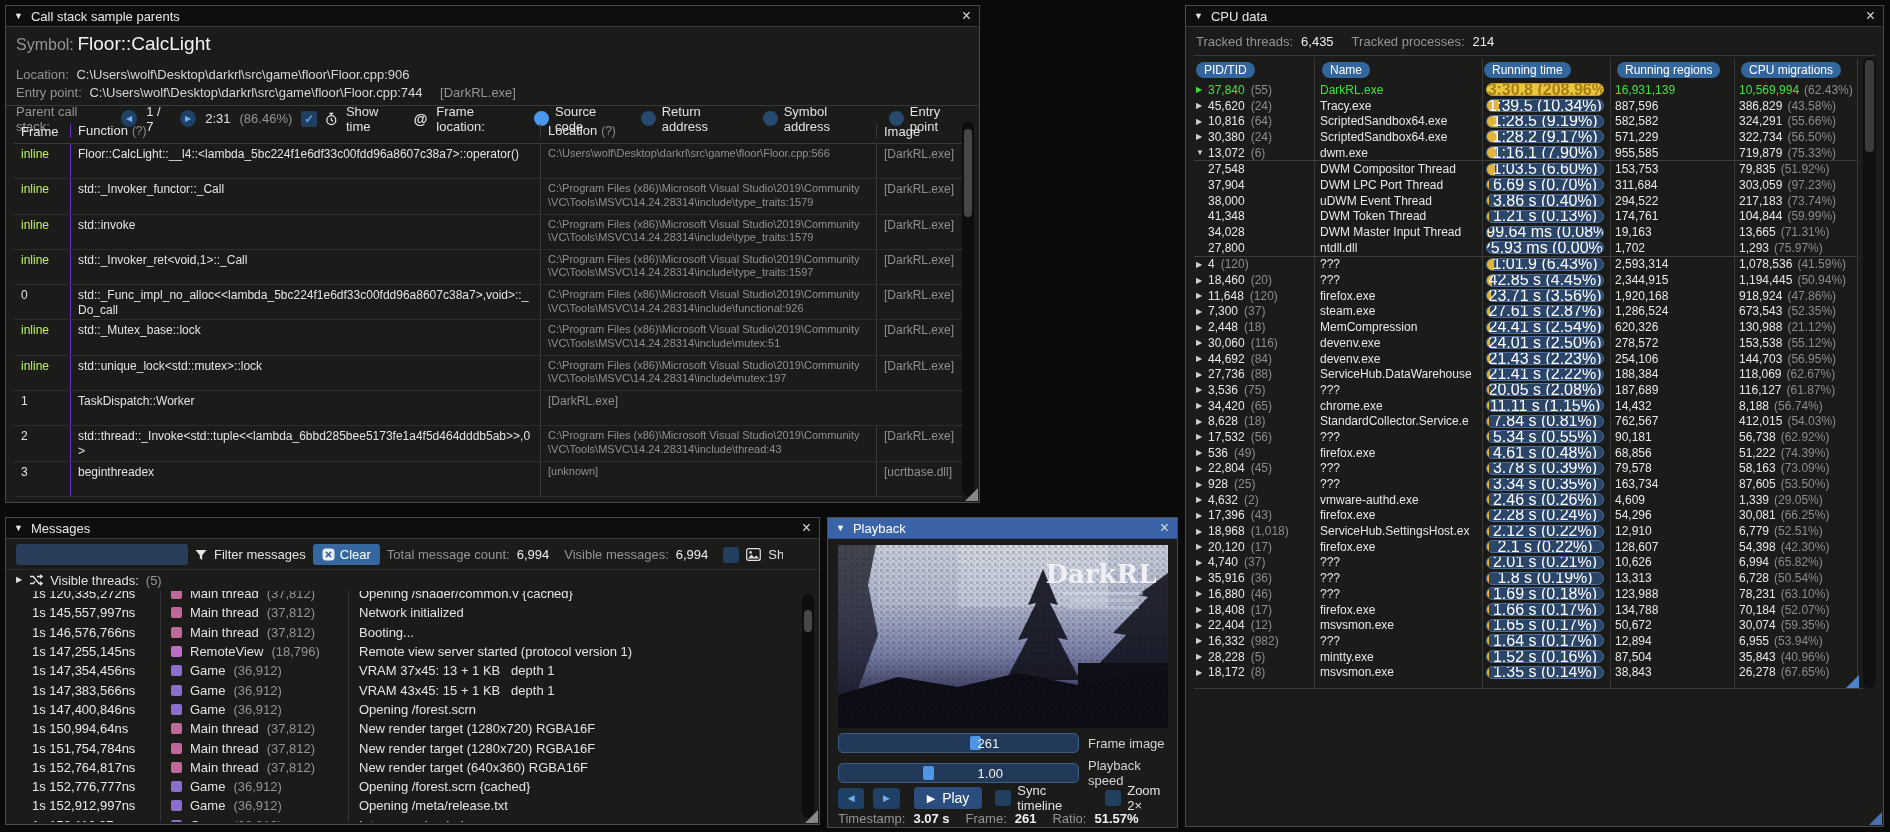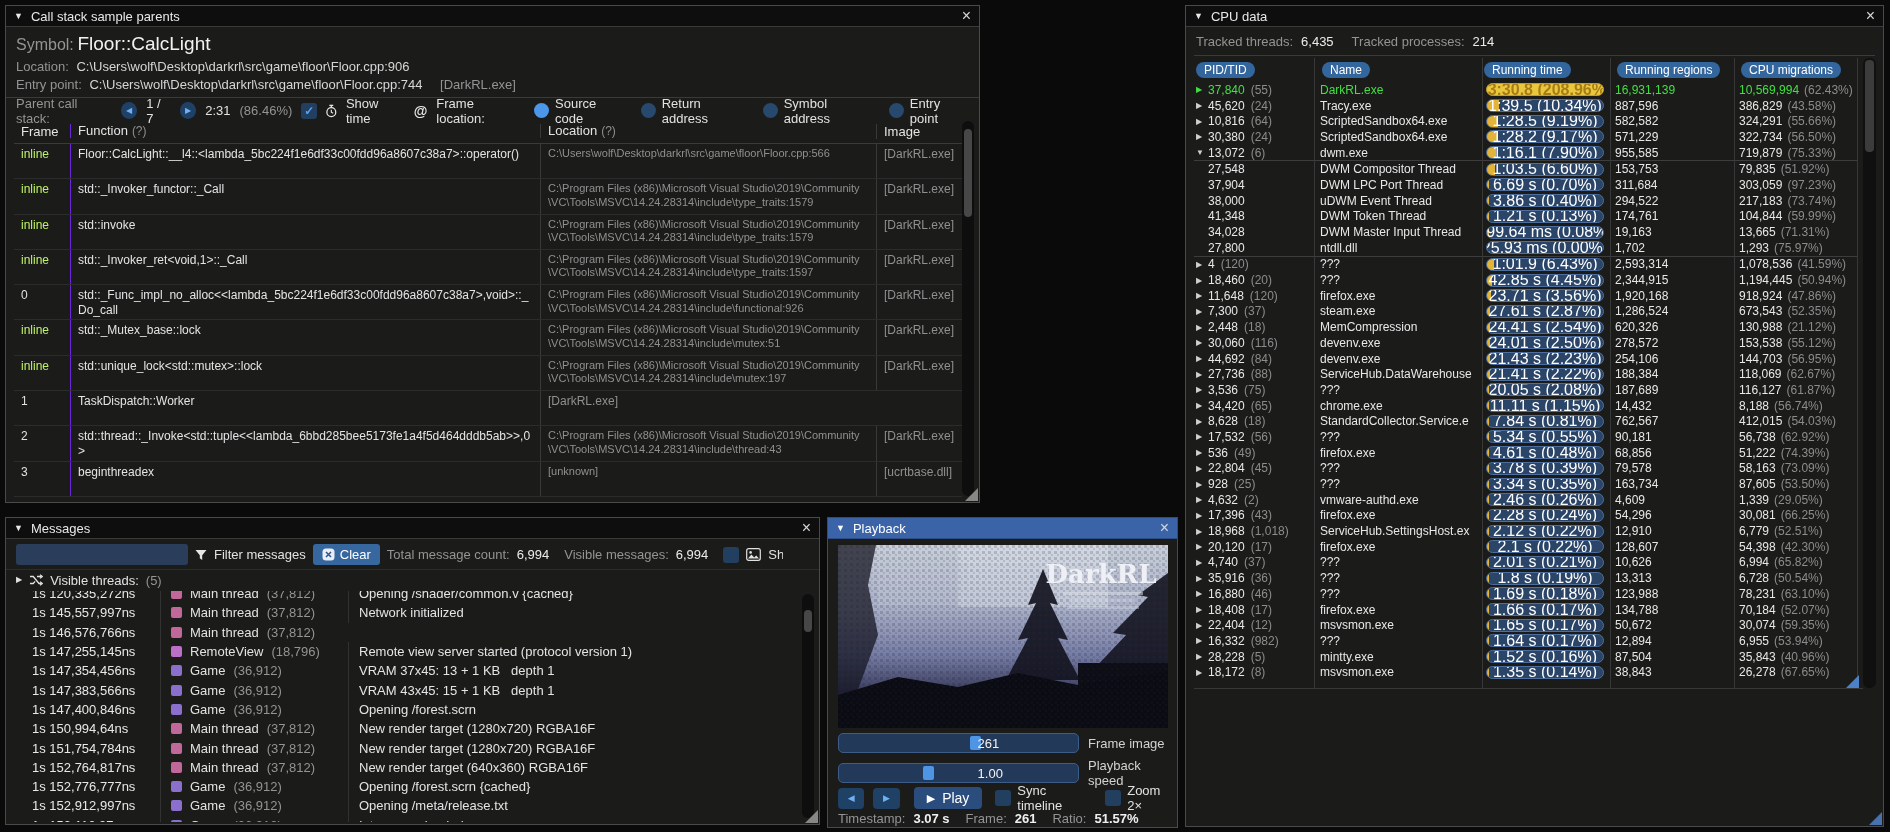--- a/index.html
+++ b/index.html
@@ -13,21 +13,21 @@
   .gray{color:#949494}
   .hsep{height:1px;background:#3a3a3a}
   .grip{position:absolute;right:1px;bottom:1px;width:0;height:0;border-style:solid;border-width:0 0 13px 13px;border-color:transparent transparent #9a9a9a transparent;opacity:.85}
   .grip.blue{border-color:transparent transparent #4f81c8 transparent}
   .vscroll{position:absolute;width:12px;background:#0e0e0e;border-radius:6px}
   .vscroll .thumb{position:absolute;left:2px;right:2px;border-radius:4px;background:#474747}
 
   
   #callstack{left:5px;top:5px;width:975px;height:498px}
   .cs-info{padding:4px 10px 0}
-  .sym-row{margin:2px 0 4px}
+  .sym-row{margin:2px 0 12px}
   .sym-label{font-size:16px}
   .sym-val{font-size:19px;color:#f2f2f2}
   .loc-row{font-size:13px;margin:3px 0;color:#d6d6d6}
   .loc-row .gray{margin-right:4px}
   .entry-img{margin-left:14px}
   #callstack .hsep{margin:5px 0 0}
   .pager-row{display:flex;align-items:center;gap:9px;height:25px;padding:0 10px;font-size:13px}
   .rbtn{width:17px;height:17px;border-radius:50%;background:#1f4166;color:#6fb0f4;font-size:8px;display:inline-flex;align-items:center;justify-content:center}
   .chk{width:16px;height:16px;border-radius:3px;background:#223f60;display:inline-flex;align-items:center;justify-content:center;flex:none}
   .chk .ck{color:#57a3f2;font-size:12px;font-weight:bold;line-height:1}
@@ -317,20 +317,21 @@
         </div>
         <div class="m-text">Network initialized</div>
       </div>
       <div class="msg-row">
         <div class="m-time">1s 146,576,766ns</div>
         <div class="m-thread">
           <span class="tsq" style="background: rgb(192, 104, 154);"></span>
           <span>Main thread</span>
           <span class="gray">(37,812)</span>
         </div>
+        <div class="m-text">Booting...</div>
       </div>
       <div class="msg-row">
         <div class="m-time">1s 147,255,145ns</div>
         <div class="m-thread">
           <span class="tsq" style="background: rgb(187, 111, 198);"></span>
           <span>RemoteView</span>
           <span class="gray">(18,796)</span>
         </div>
         <div class="m-text">Remote view server started (protocol version 1)</div>
       </div>

